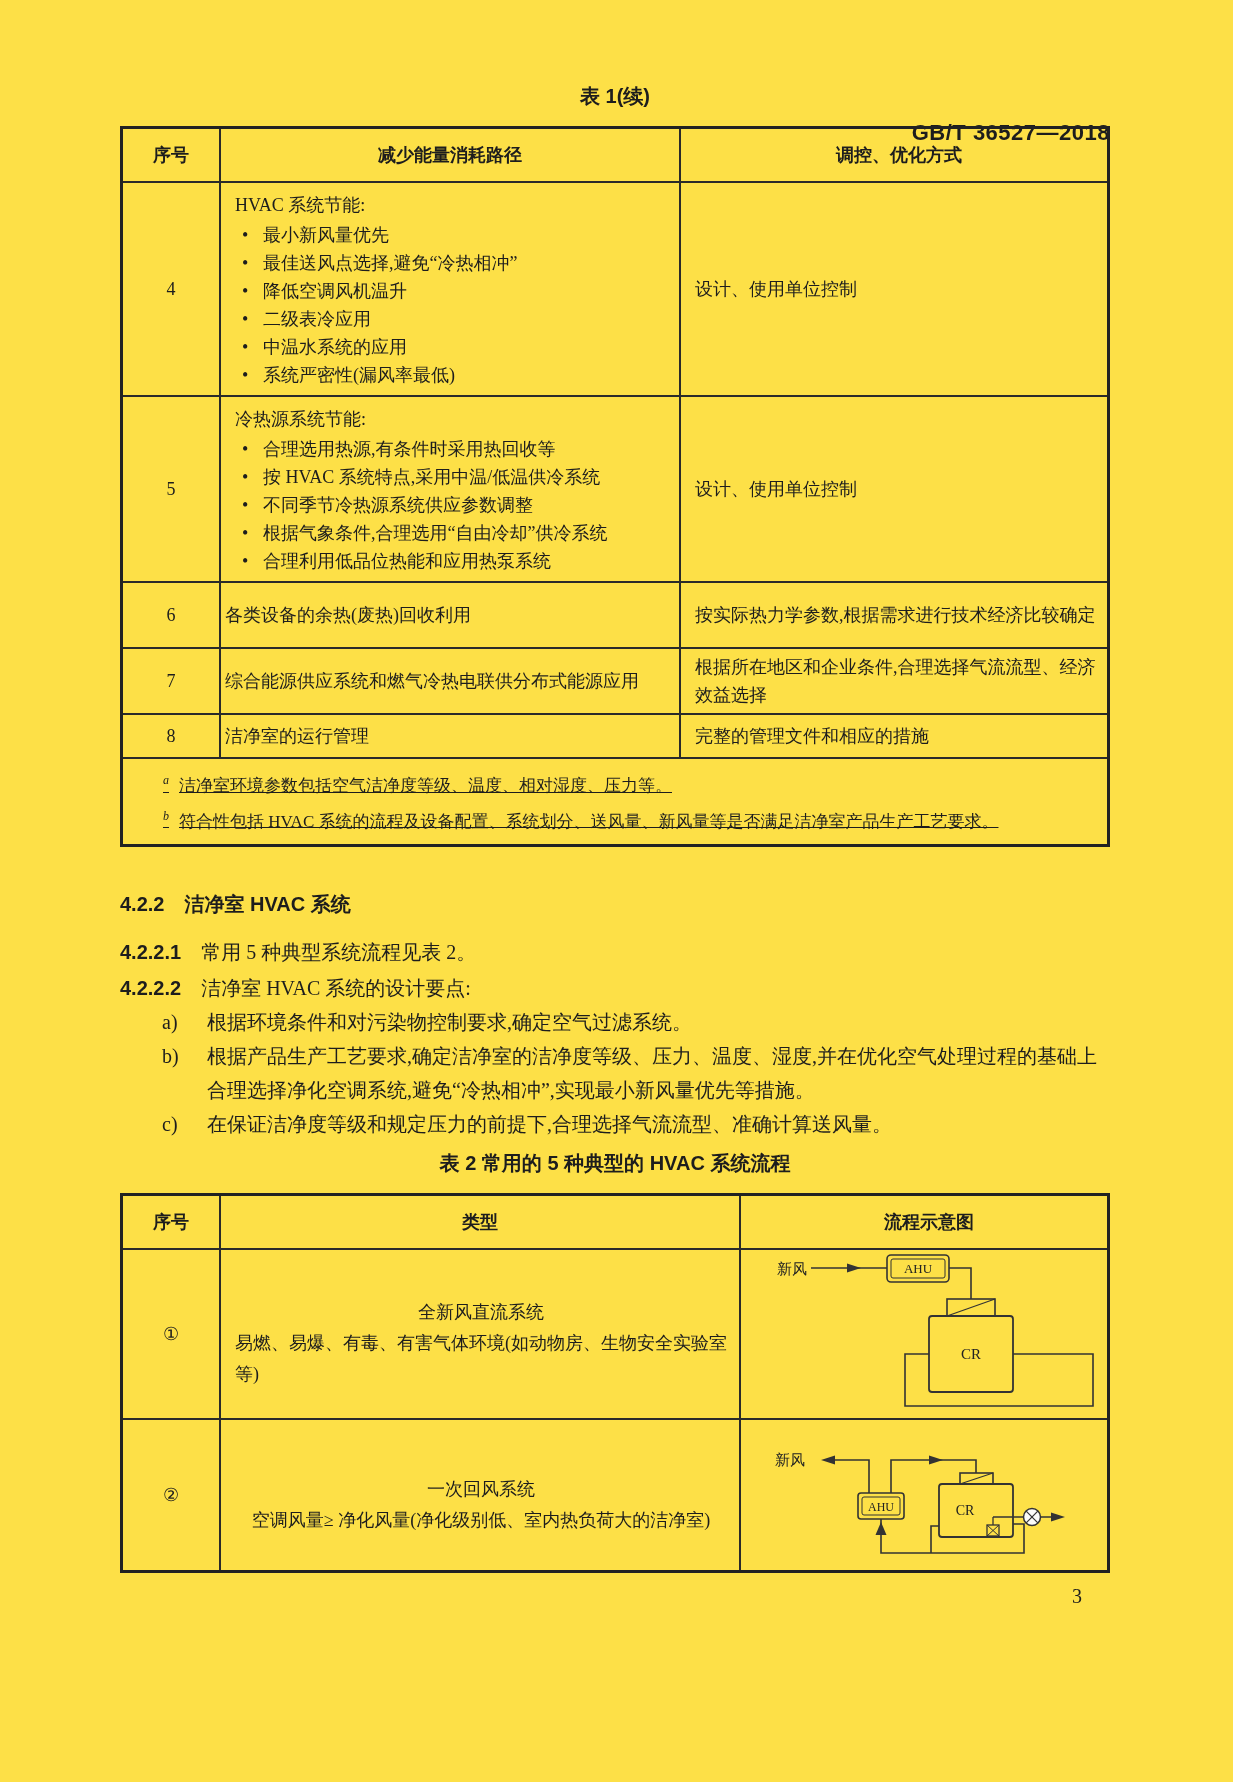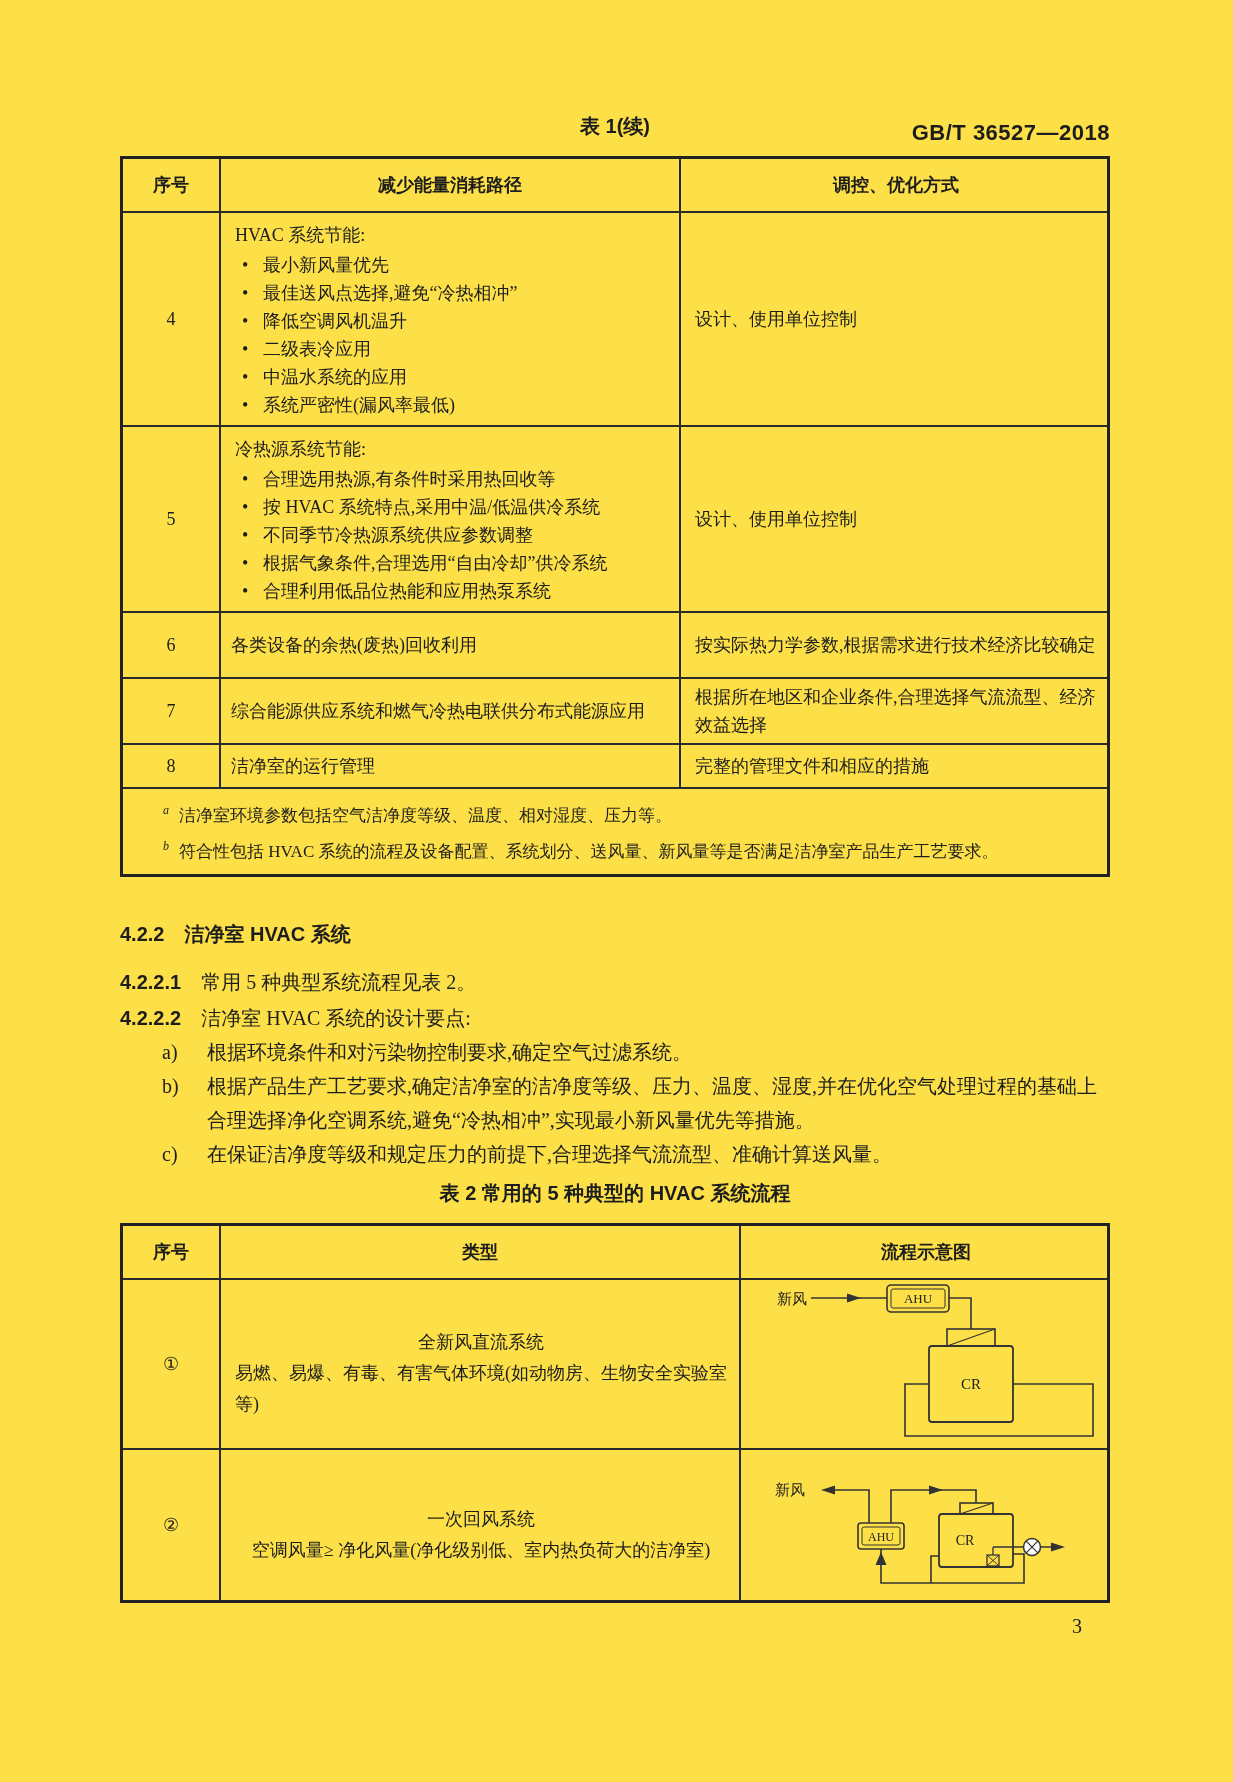--- a/index.html
+++ b/index.html
@@ -13,47 +13,47 @@
     overflow:hidden;
   }
   .doc-header {
     position:absolute; top:120px; right:123px;
     font-family:"Liberation Sans","DejaVu Sans",sans-serif;
     font-weight:bold; font-size:22px; letter-spacing:.5px;
   }
   .content { position:absolute; left:120px; top:0; width:990px; }
 
   .tbl-title {
-    margin-top:112px; text-align:center;
+    margin-top:82px; text-align:center;
     font-family:"Liberation Sans","DejaVu Sans",sans-serif;
     font-weight:bold; font-size:20px; line-height:28px;
   }
   .tbl-title.second { margin-top:8px; }
 
   
   .tbl { margin-top:16px; border:3px solid #222; font-size:18px; }
   .tr { display:flex; align-items:stretch; }
   .tr + .tr, .tfoot { border-top:2px solid #2a2a2a; }
-  .td { box-sizing:border-box; padding:4px 10px; display:flex; align-items:center; }
+  .td { box-sizing:border-box; padding:4px 4px; display:flex; align-items:center; }
   .td.block { display:block; padding:8px 12px 6px 14px; }
   .c1 { width:98px; justify-content:center; text-align:center; flex-shrink:0; border-right:2px solid #2a2a2a; }
   .t1 .c2 { width:460px; flex-shrink:0; border-right:2px solid #2a2a2a; }
   .t2 .c2 { width:520px; flex-shrink:0; border-right:2px solid #2a2a2a; }
   .c3 { flex:1; padding-left:14px; }
   .th { justify-content:center; text-align:center; font-weight:bold; font-size:18px;
         font-family:"Liberation Sans","DejaVu Sans",sans-serif; min-height:52px; }
   .t1 .tr { line-height:28px; }
   .cell-title { line-height:28px; }
   .blt { list-style:none; margin:2px 0 0 0; padding:0; }
   .blt li { position:relative; padding-left:28px; line-height:28px; }
   .blt li::before { content:"\2022"; position:absolute; left:7px; top:0; font-size:18px; }
   .row-mid { min-height:64px; }
   .row-sm  { min-height:42px; }
 
-  .tfoot { padding:6px 10px 8px 40px; font-size:17px; line-height:30px; display:block; }
+  .tfoot { padding:6px 10px 8px 40px; font-size:17px; line-height:30px; display:block;text-decoration:underline; }
   .fn { position:relative; }
   .fn .sup { font-size:12px; vertical-align:super; margin-right:10px; font-style:italic; }
 
   
   .sec-head { margin-top:42px; font-weight:bold; font-size:20px; line-height:30px;
               font-family:"Liberation Sans","DejaVu Sans",sans-serif; }
   .clause { margin-top:16px; font-size:20px; line-height:34px; }
   .clause .num { font-weight:bold; font-family:"Liberation Sans","DejaVu Sans",sans-serif;
                  margin-right:20px; }
   .item { display:flex; font-size:20px; line-height:34px; }

